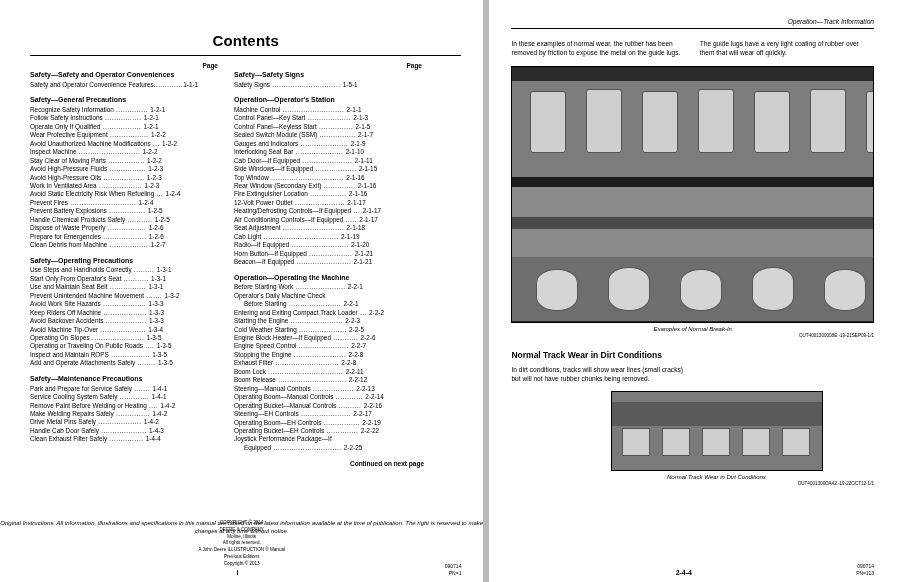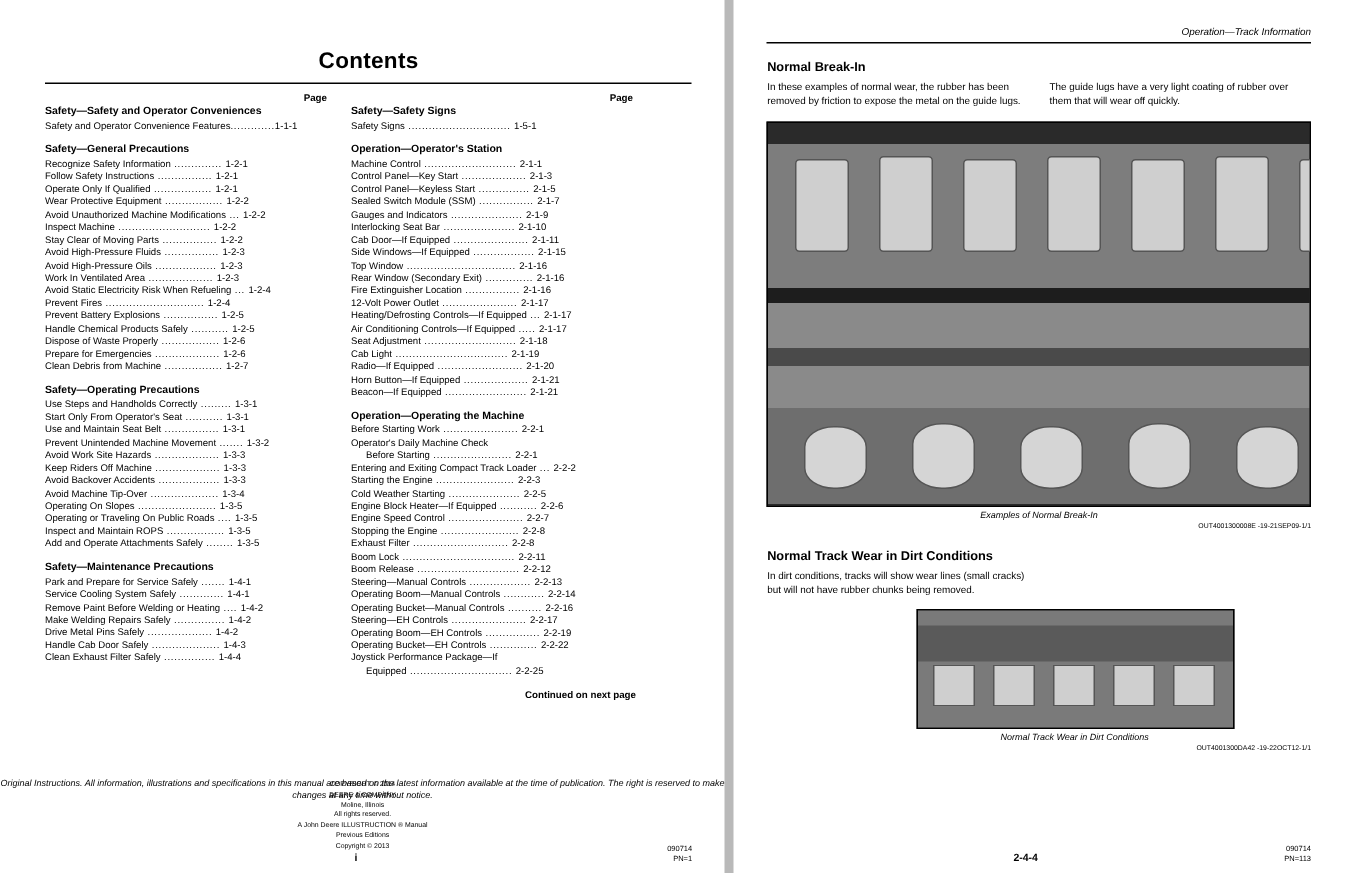--- a/index.html
+++ b/index.html
@@ -190,21 +190,20 @@
       <div class="code" style="white-space:pre-line">090714
 PN=1</div>
     </div>
   </div>
 
   <div class="page right">
     <div class="rhead">
       <span>Operation—Track Information</span>
     </div>
 
-    <div class="block-title">Normal Break-In</div>
     <div class="two-col">
       <div class="c body-text">In these examples of normal wear, the rubber has been removed by friction to expose the metal on the guide lugs.</div>
       <div class="c body-text">The guide lugs have a very light coating of rubber over them that will wear off quickly.</div>
     </div>
 
     <div class="figbox fig1">
       <div class="track">
         <div class="dark" style="left:0;top:0;width:100%;height:100%"></div>
 
         <div class="mid" style="left:0;top:14px;width:100%;height:96px"></div>

